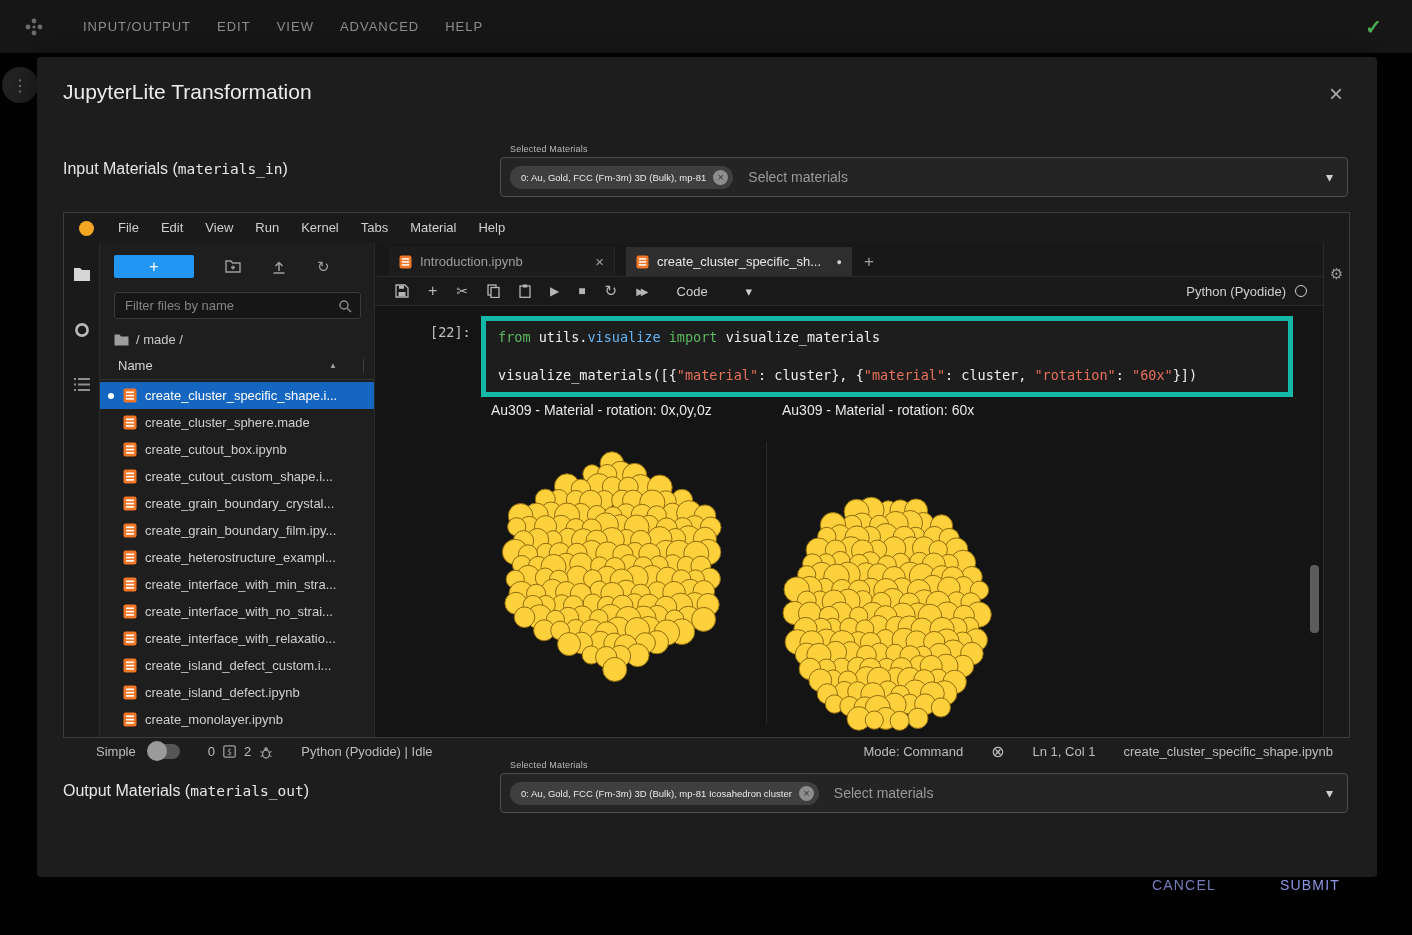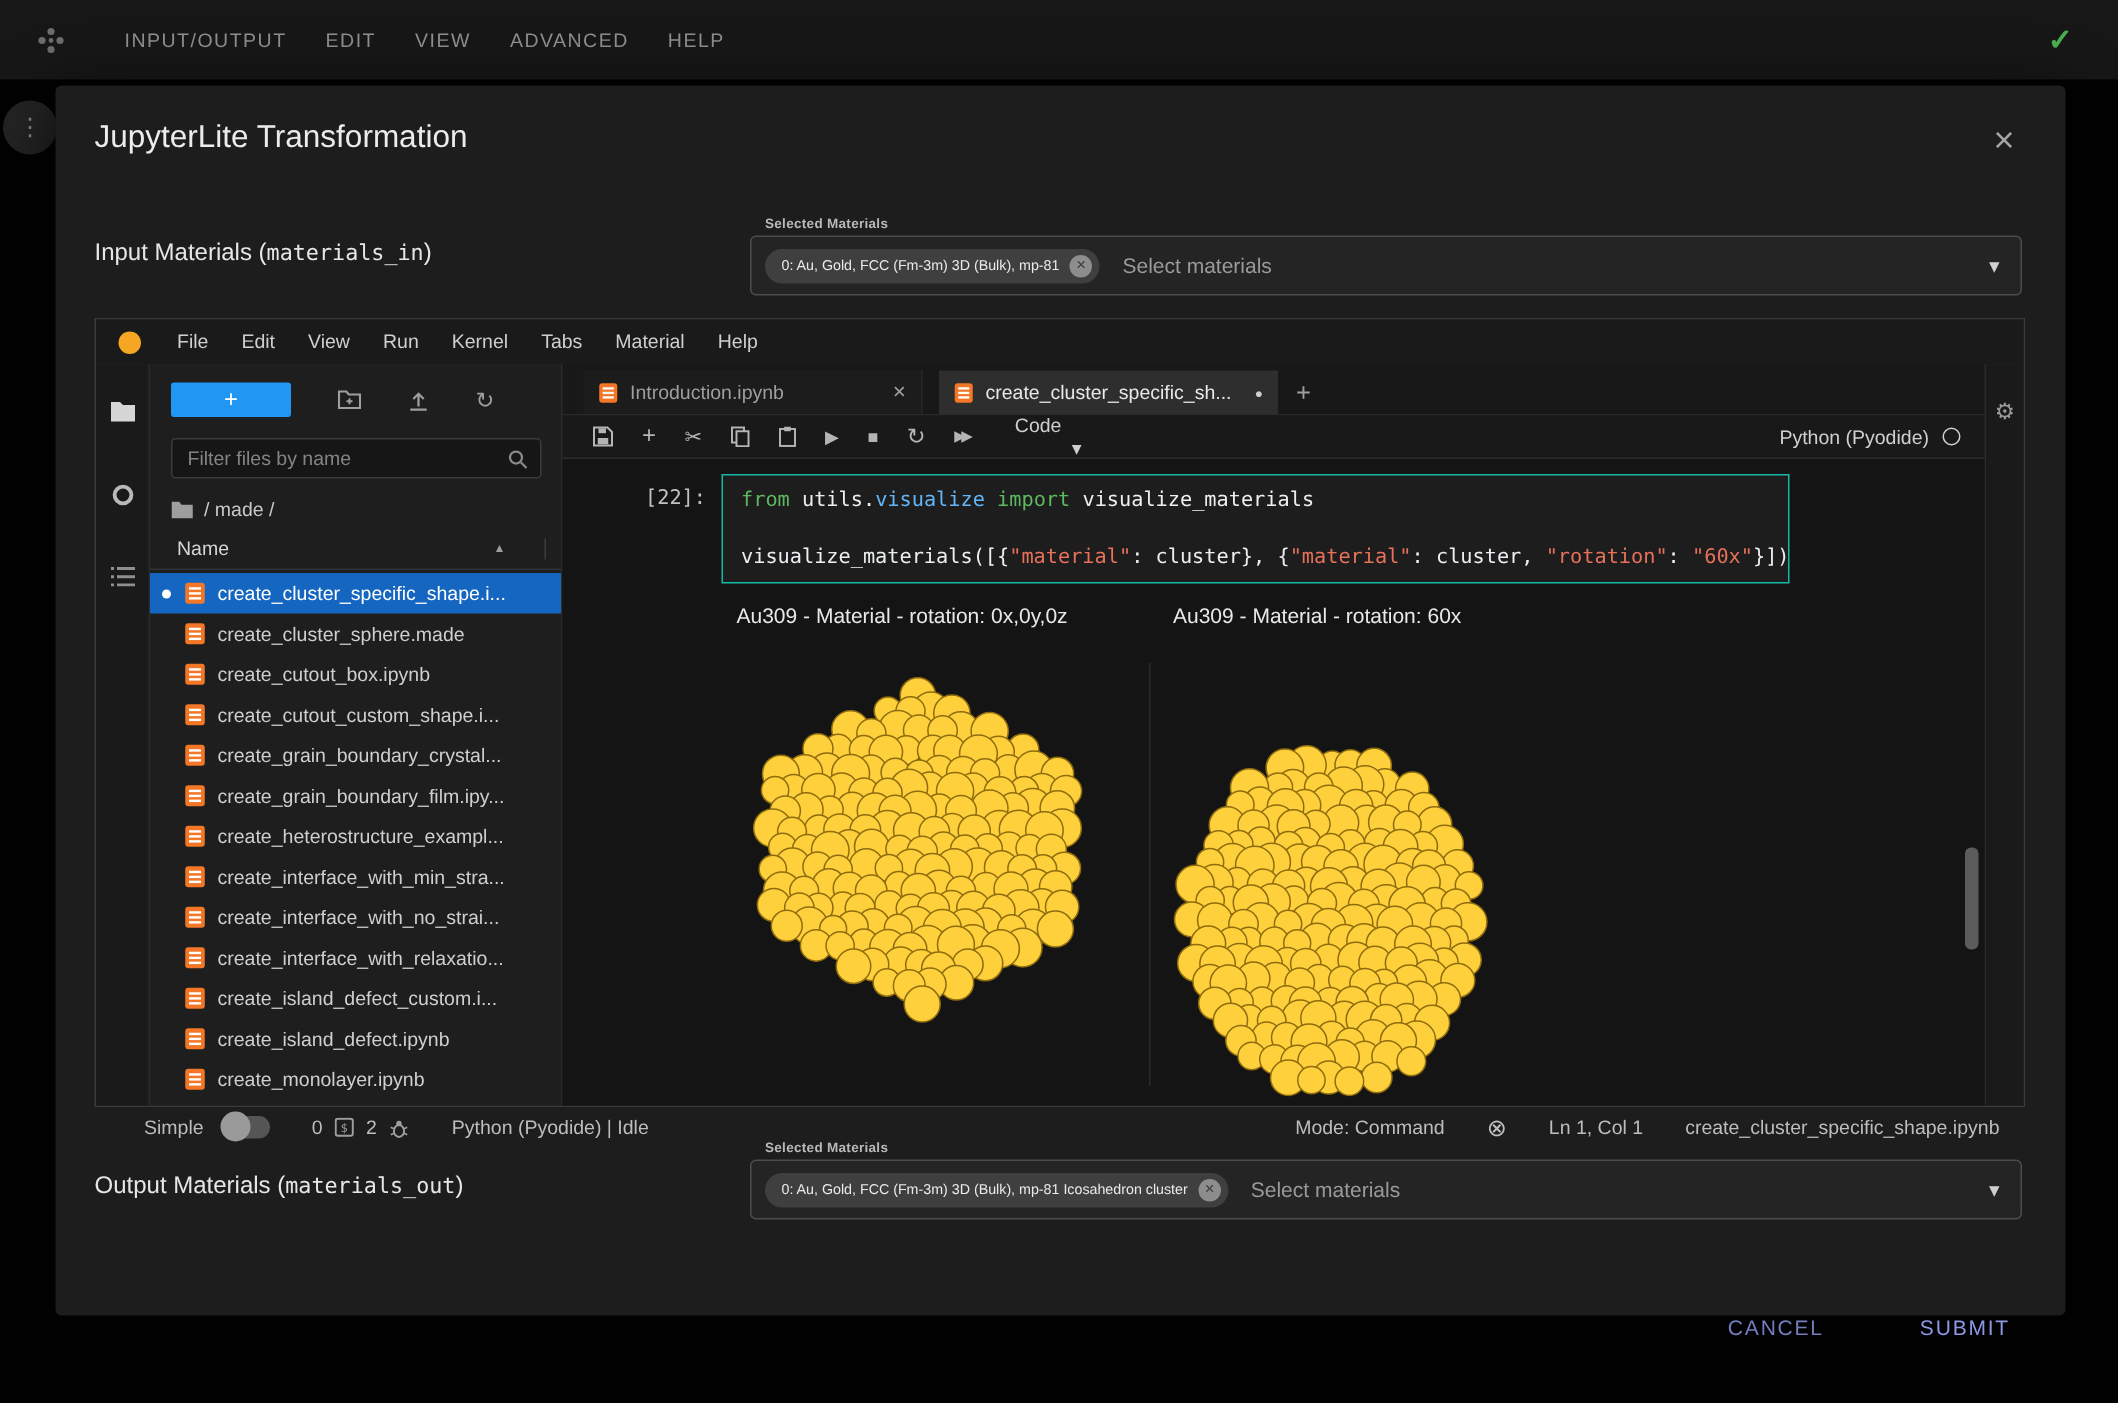--- a/index.html
+++ b/index.html
@@ -25,21 +25,21 @@
 
   .mat-label{position:absolute;left:26px;color:#e6e6e6;font-size:16px;}
   .mat-label code{font-family:"DejaVu Sans Mono",monospace;font-size:14.5px;color:#e6e6e6;}
   .input-label{top:103px;}
   .output-label{top:725px;}
 
   .mat-field{position:absolute;left:463px;width:848px;height:40px;background:#242424;border:1px solid #4d4d4d;
              border-radius:4px;display:flex;align-items:center;padding:0 14px 0 9px;box-sizing:border-box;}
   .input-field{top:100px;}
   .output-field{top:716px;}
-  .float-label{position:absolute;top:-14px;left:9px;font-size:9px;color:#b9b9b9;letter-spacing:0.2px;font-weight:bold;}
+  .float-label{position:absolute;top:-14px;left:9px;font-size:9px;color:#b9b9b9;letter-spacing:0.2px;}
   .chip{background:#3f3f3f;border-radius:12px;height:23px;display:flex;align-items:center;
         padding:0 5px 0 11px;color:#eaeaea;font-size:9.5px;gap:7px;white-space:nowrap;}
   .chip-x{width:15px;height:15px;border-radius:50%;background:#8d8d8d;color:#3a3a3a;font-size:11px;line-height:15px;
           display:flex;align-items:center;justify-content:center;}
   .mat-placeholder{color:#9a9a9a;font-size:14px;margin-left:15px;}
   .mat-caret{margin-left:auto;color:#cfcfcf;font-size:14px;}
 
   
   .jl{position:absolute;left:26px;top:155px;width:1287px;height:526px;background:#141414;
       border:1px solid #3c3c3c;box-sizing:border-box;}
@@ -82,28 +82,28 @@
   .nb-tab.active{background:#2e2e2e;color:#e8e8e8;}
   .tab-close{color:#9e9e9e;font-size:15px;}
   .tab-dirty{color:#cfcfcf;font-size:9px;}
   .nb-newtab{margin-left:12px;color:#9e9e9e;font-size:17px;padding-bottom:4px;}
 
   .nb-toolbar{height:28px;background:#191919;border-bottom:1px solid #2a2a2a;display:flex;align-items:center;
               padding:0 16px 0 20px;color:#b5b5b5;}
   .nbt{margin-right:19px;display:flex;align-items:center;font-size:13px;}
   .nbt.glyph{font-size:12px;}
   .nbt.ff{letter-spacing:-3px;font-size:10px;}
-  .cell-type{display:flex;margin-left:12px;color:#d0d0d0;font-size:13px;flex-direction:column;}
+  .cell-type{display:flex;align-items:center;margin-left:12px;color:#d0d0d0;font-size:13px;}
   .cell-type .ct-caret{margin-left:38px;font-size:13px;color:#cfcfcf;}
   .nb-kernel{margin-left:auto;display:flex;align-items:center;gap:9px;color:#d0d0d0;font-size:13px;}
   .kernel-ring{width:12px;height:12px;border-radius:50%;border:1.5px solid #cfcfcf;box-sizing:border-box;}
 
   .nb-content{flex:1;position:relative;background:#141414;overflow:hidden;}
   .cell-prompt{position:absolute;left:55px;top:17px;font-family:"DejaVu Sans Mono",monospace;font-size:13.5px;color:#c0c0c0;line-height:19px;text-align:right;}
-  .cell-box{position:absolute;left:106px;top:10px;width:712px;background:#1d1d1d;border:1px solid #14b8a6;
+  .cell-box{position:absolute;left:106px;top:10px;width:812px;background:#1d1d1d;border:5px solid #14b8a6;
             padding:7px 12px;font-family:"DejaVu Sans Mono",monospace;font-size:13.5px;line-height:19px;
             color:#e8e8e8;white-space:pre;box-sizing:border-box;}
   .code-line{min-height:19px;}
   .tok-kw{color:#5db95f;}
   .tok-pr{color:#64b5f6;}
   .tok-st{color:#e8715a;}
   .tok-df{color:#eceff1;}
   .plot-title{position:absolute;top:96px;font-size:14px;color:#e8e8e8;}
   .plot-title.left{left:116px;}
   .plot-title.right{left:407px;}

